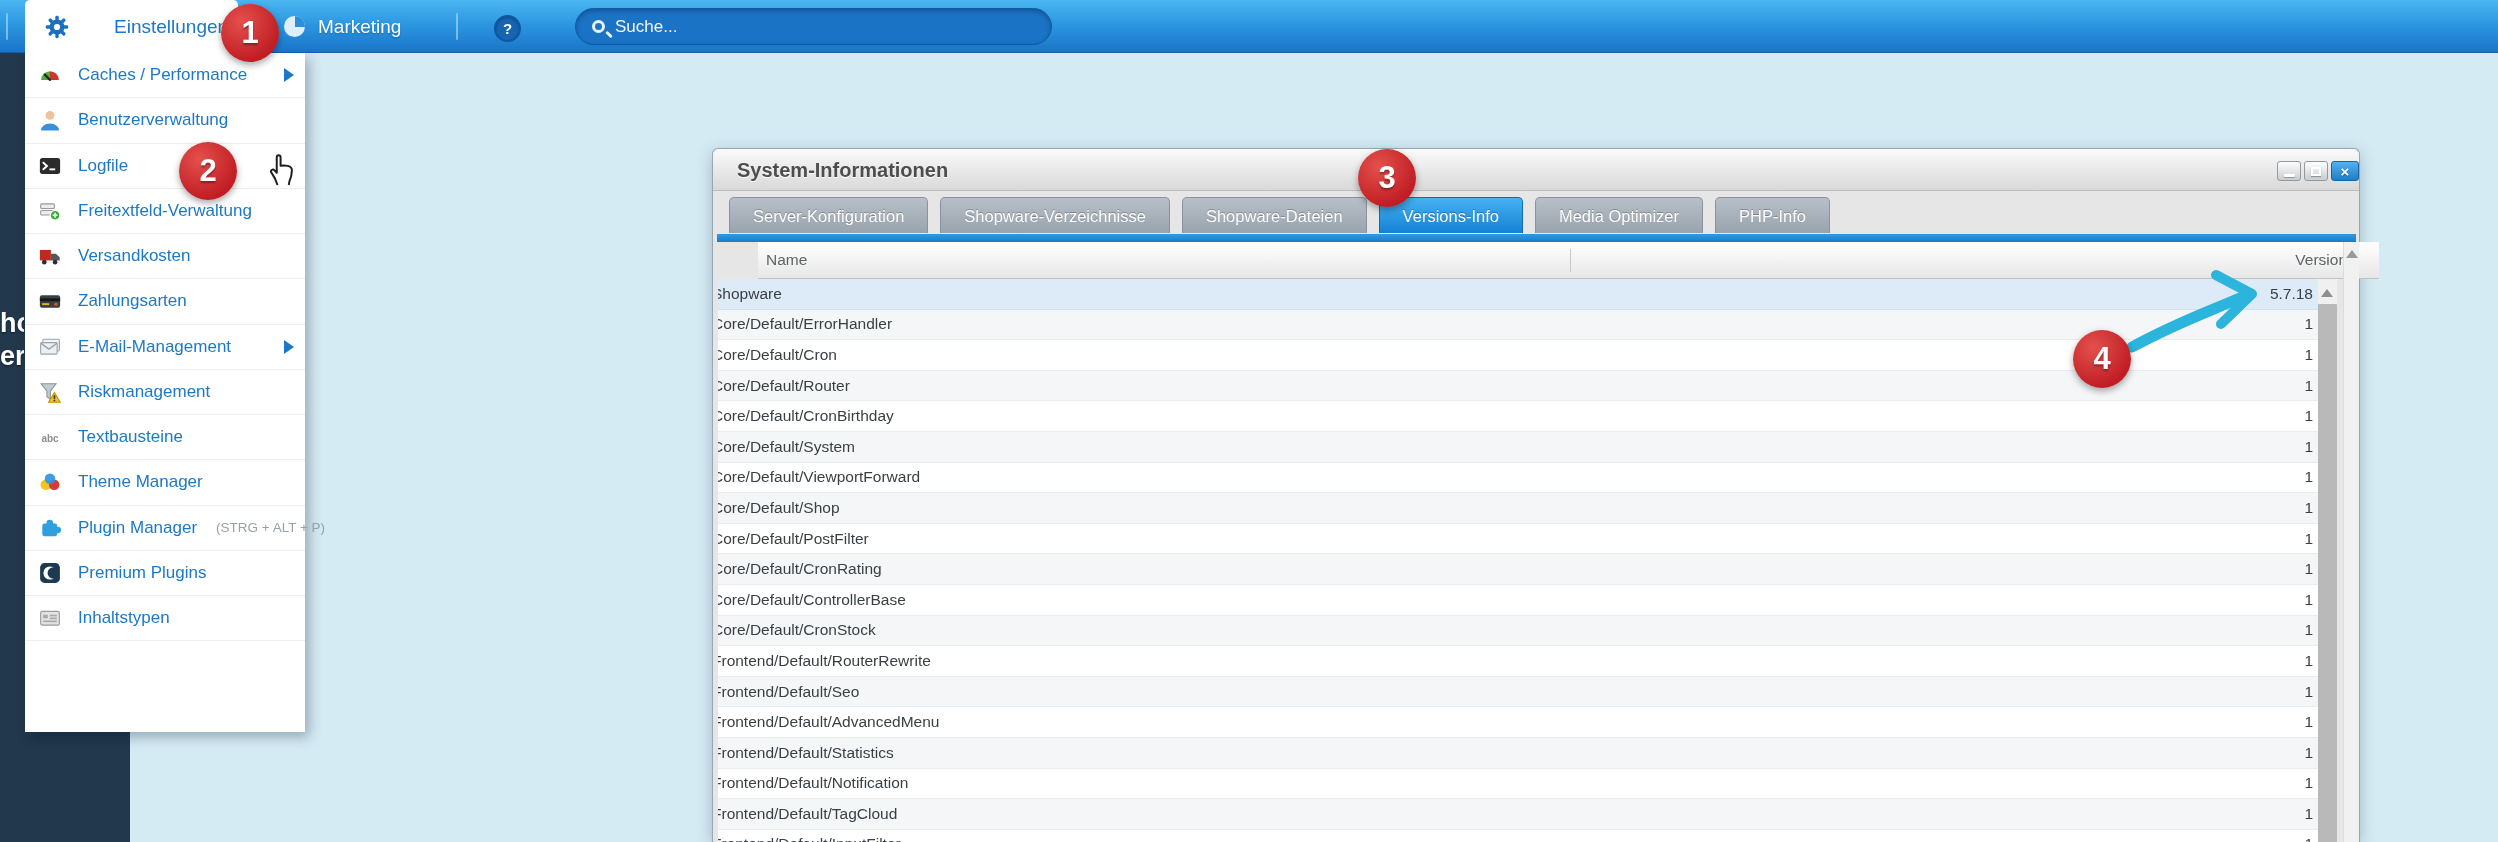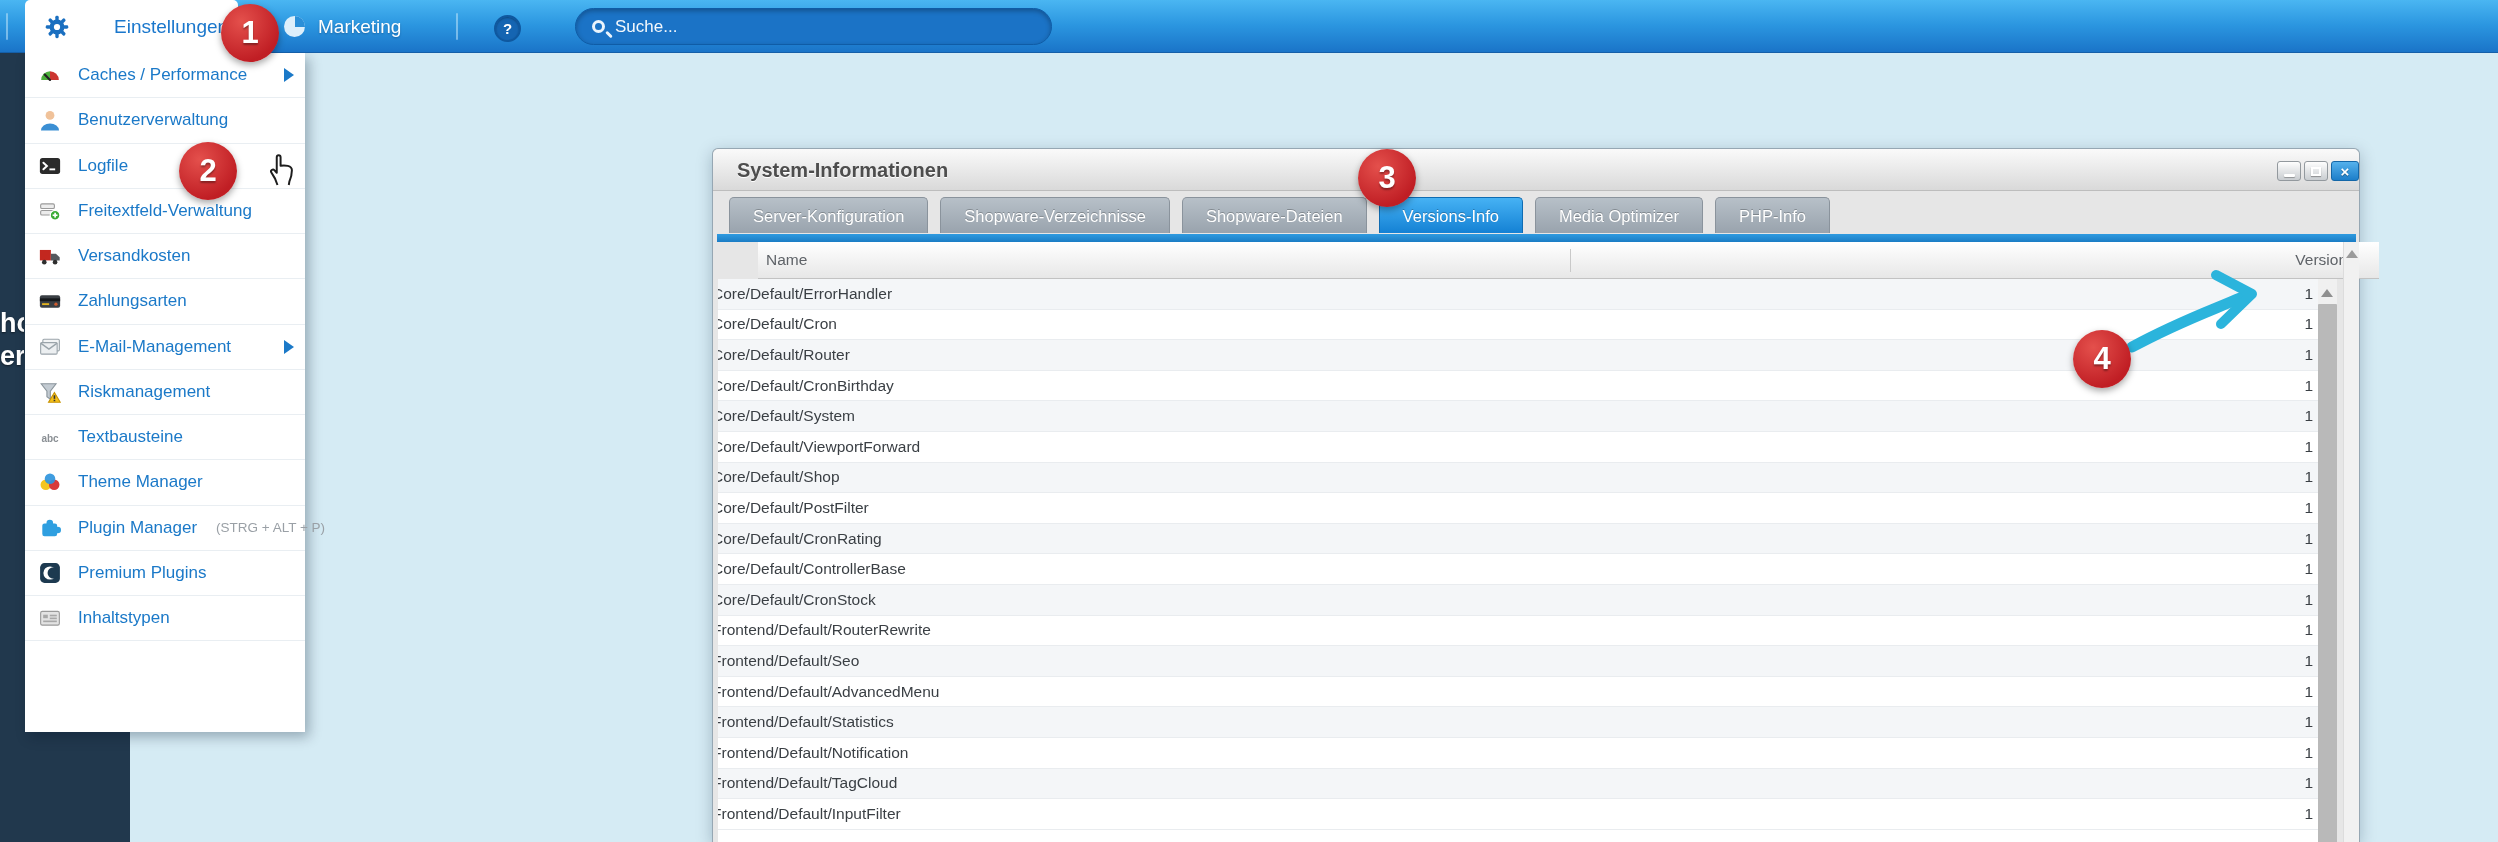--- a/index.html
+++ b/index.html
@@ -310,20 +310,24 @@
         <div class="tab">Media Optimizer</div>
         <div class="tab">PHP-Info</div>
       </div>
     <div class="bluebar"></div>
     <div class="grid-header">
       <span class="col-name">Name</span>
       <span class="col-sep"></span>
       <span class="col-version">Version</span>
     </div>
     <div class="grid-body" id="grid-body">
+        <div class="grid-row selected">
+          <span class="cell-name">Shopware</span>
+          <span class="cell-version">5.7.18</span>
+        </div>
         <div class="grid-row stripe">
           <span class="cell-name">Core/Default/ErrorHandler</span>
           <span class="cell-version">1</span>
         </div>
         <div class="grid-row">
           <span class="cell-name">Core/Default/Cron</span>
           <span class="cell-version">1</span>
         </div>
         <div class="grid-row stripe">
           <span class="cell-name">Core/Default/Router</span>

